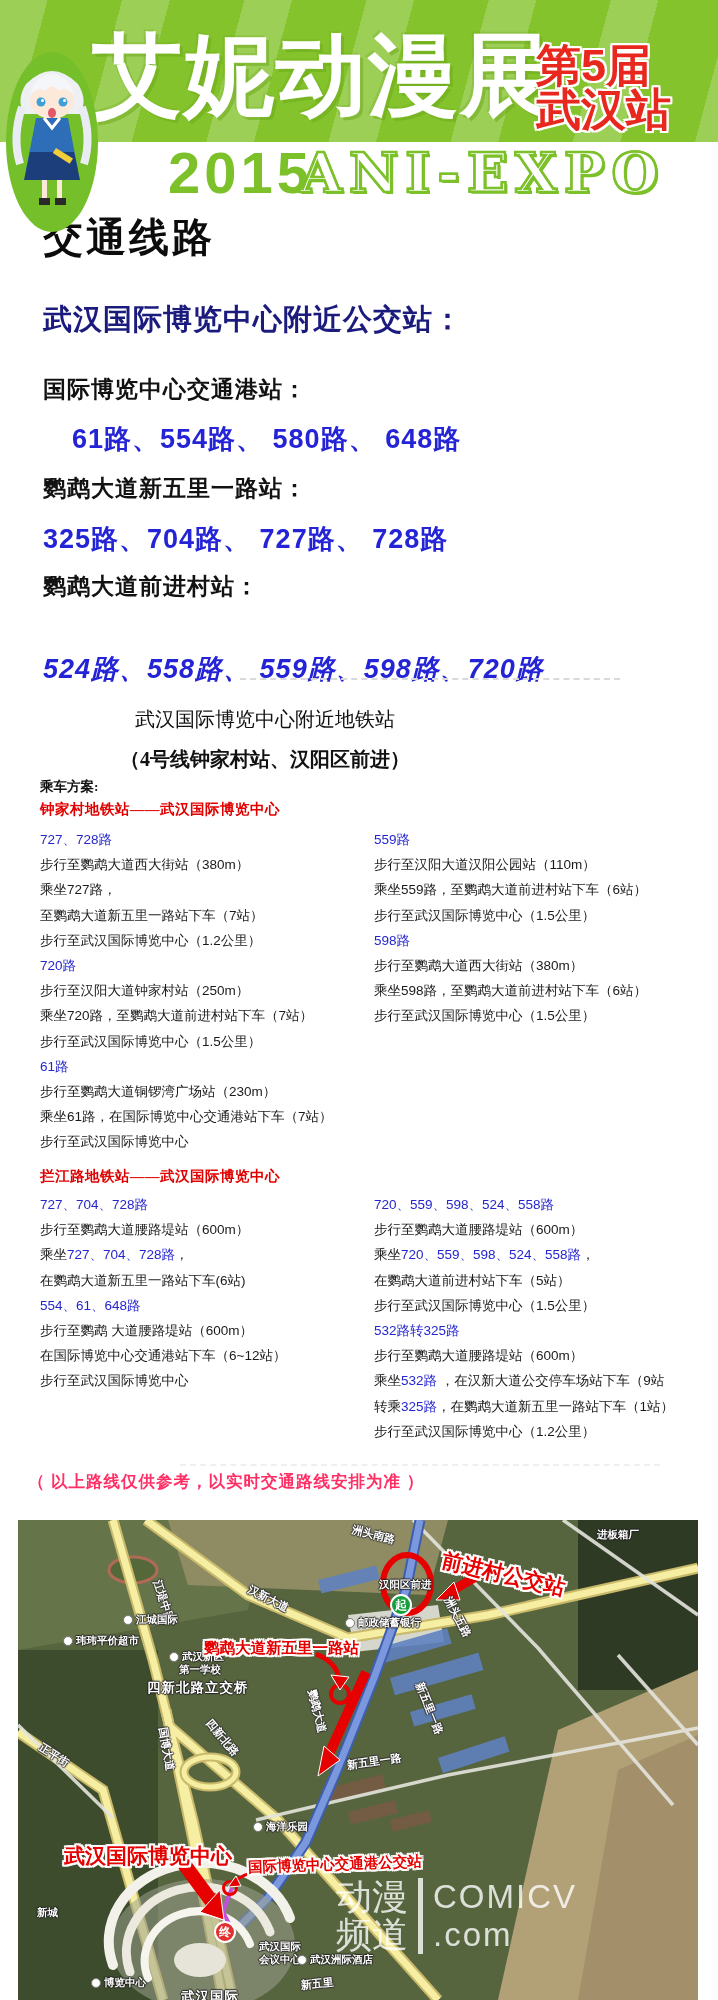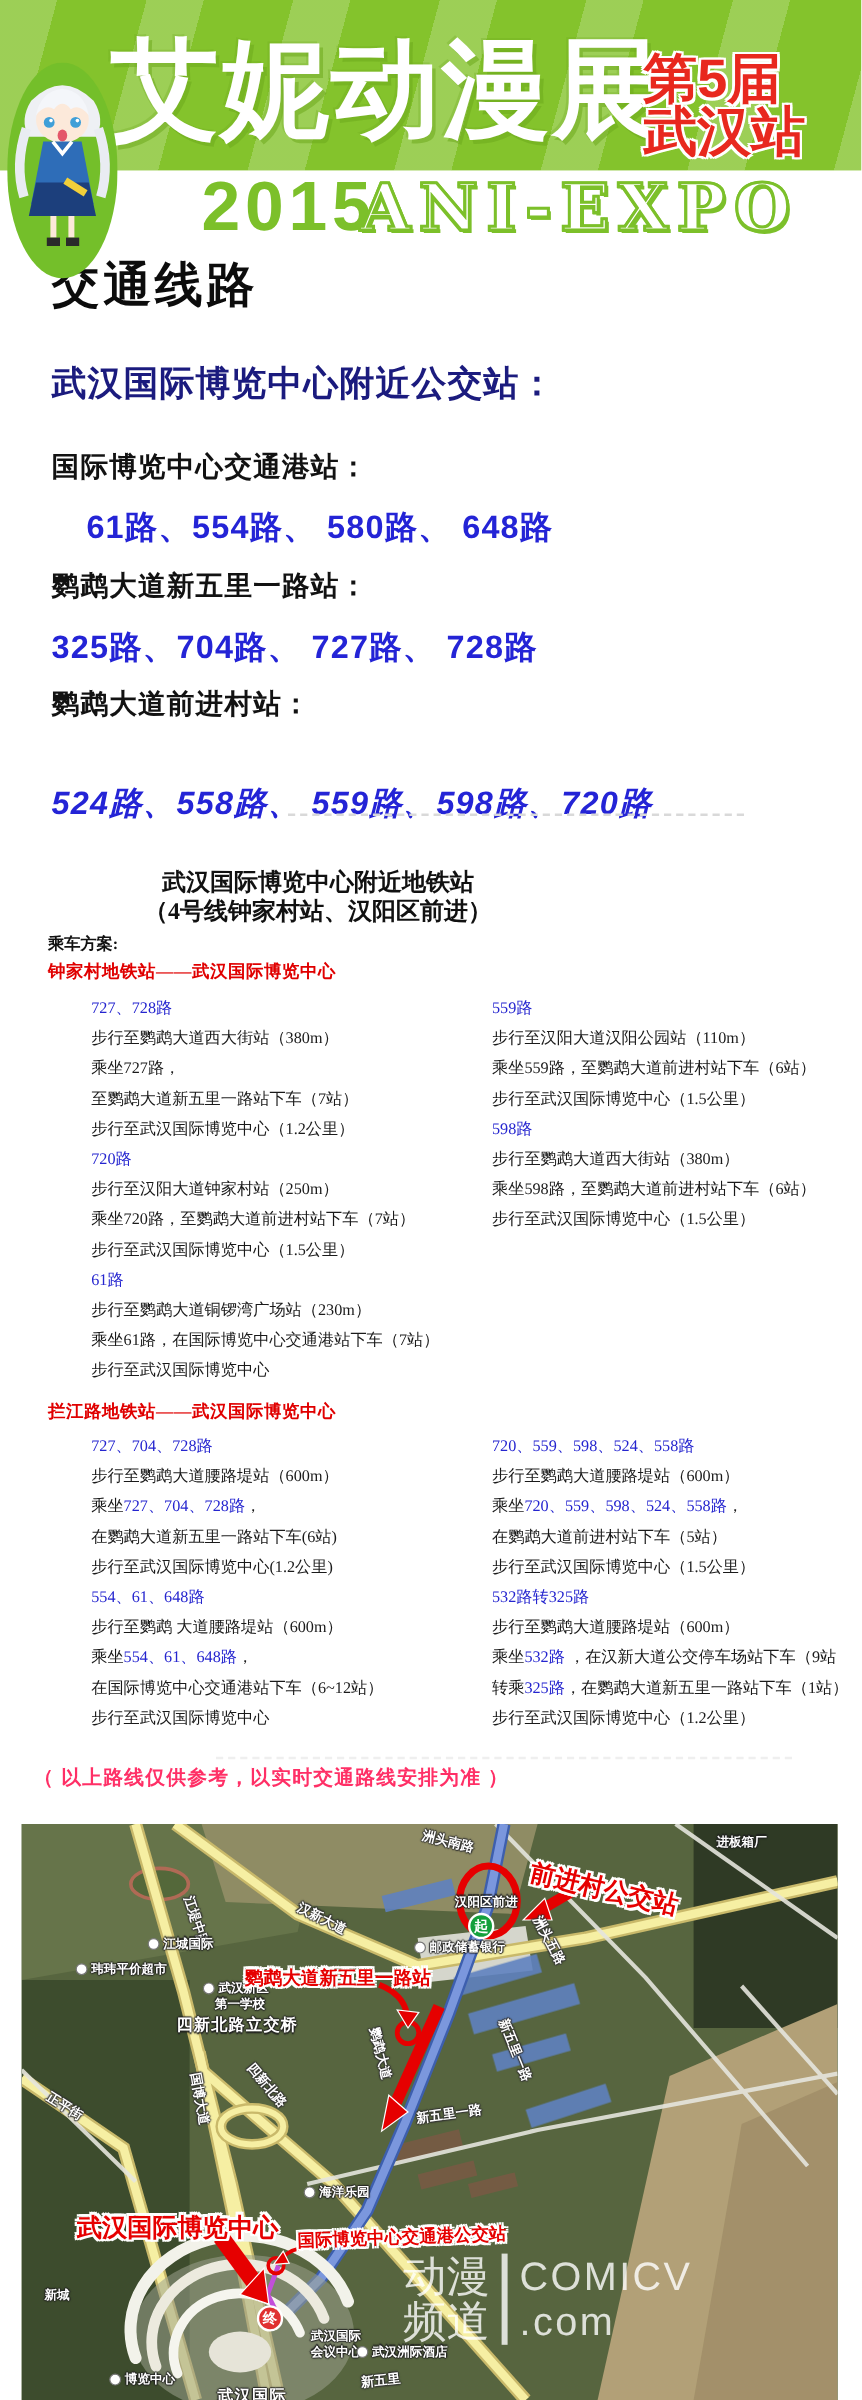--- a/index.html
+++ b/index.html
@@ -21,29 +21,29 @@
     text-shadow:2px 2px 0 #7cc02a,-1px -1px 0 #7cc02a,1px -1px 0 #7cc02a,-1px 1px 0 #7cc02a;}
   .mascot{position:absolute;left:6px;top:52px;width:92px;height:180px;z-index:5;}
   
   .page-title{position:absolute;left:43px;top:210px;font-size:40px;font-weight:bold;color:#0c0c0c;letter-spacing:3px;}
   .bus-heading{position:absolute;left:43px;top:300px;font-size:29px;font-weight:bold;color:#1b1b7e;letter-spacing:1px;}
   .station{position:absolute;left:43px;font-size:23px;font-weight:bold;color:#121212;letter-spacing:1px;}
   .routes{position:absolute;left:43px;font-size:27px;font-weight:bold;color:#2424d6;letter-spacing:1px;}
   .divider{position:absolute;left:240px;top:678px;width:380px;border-top:2px dashed #d9d9d9;}
   .divider2{position:absolute;left:180px;top:1464px;width:480px;border-top:2px dashed #efefef;}
   .metro-title{position:absolute;left:0;top:706px;width:530px;text-align:center;
-    font-family:"Liberation Serif",serif;font-size:20px;font-weight:bold;color:#111;margin-top:16px;}
+    font-family:"Liberation Serif",serif;font-size:20px;font-weight:normal;color:#111;}
   .metro-subtitle{position:absolute;left:0;top:746px;width:530px;text-align:center;
     font-family:"Liberation Serif",serif;font-size:20px;font-weight:bold;color:#111;}
   .plan-label{position:absolute;left:40px;top:778px;font-family:"Liberation Serif",serif;
     font-size:13.5px;font-weight:bold;color:#111;}
   .plan-head{position:absolute;left:40px;font-family:"Liberation Serif",serif;font-size:14.5px;
     font-weight:bold;color:#e00000;letter-spacing:.5px;}
   .col{position:absolute;width:344px;}
-  .mline{font-family:Liberation Serif, serif;font-size:13.5px;line-height:25.2px;color:#1a1a1a;white-space:nowrap;margin-left:36px;}
+  .mline{font-family:Liberation Sans, sans-serif;font-size:13.5px;line-height:25.2px;color:#1a1a1a;white-space:nowrap;}
   .seg-b{color:#2525cf;}
   .note{position:absolute;left:28px;top:1471px;font-size:16.5px;font-weight:bold;color:#ff2f66;letter-spacing:1px;}
   
   .map{position:absolute;left:18px;top:1520px;width:680px;height:480px;background:#57653f;overflow:hidden;}
   .map svg.base{position:absolute;left:0;top:0;}
   .mroad{position:absolute;font-size:11px;font-weight:bold;color:#fff;white-space:nowrap;
     transform-origin:left top;
     text-shadow:1px 0 1px #333,-1px 0 1px #333,0 1px 1px #333,0 -1px 1px #333;}
   .mpoi{position:absolute;font-size:10.5px;font-weight:bold;color:#fff;white-space:nowrap;
     display:flex;align-items:center;gap:3px;
@@ -142,24 +142,22 @@
         <div class="mline"><span>步行至鹦鹉大道西大街站（380m）</span></div>
         <div class="mline"><span>乘坐598路，至鹦鹉大道前进村站下车（6站）</span></div>
         <div class="mline"><span>步行至武汉国际博览中心（1.5公里）</span></div>
       </div>
       <div class="plan-head" style="top: 1167px;">拦江路地铁站——武汉国际博览中心</div>
       <div class="col" style="left: 40px; top: 1192px;">
         <div class="mline"><span class="seg-b">727、704、728路</span></div>
         <div class="mline"><span>步行至鹦鹉大道腰路堤站（600m）</span></div>
         <div class="mline"><span>乘坐</span><span class="seg-b">727、704、728路</span><span>，</span></div>
         <div class="mline"><span>在鹦鹉大道新五里一路站下车(6站)</span></div>
-        <div class="mline"><span>步行至武汉国际博览中心(1.2公里)</span></div>
         <div class="mline"><span class="seg-b">554、61、648路</span></div>
         <div class="mline"><span>步行至鹦鹉 大道腰路堤站（600m）</span></div>
-        <div class="mline"><span>乘坐</span><span class="seg-b">554、61、648路</span><span>，</span></div>
         <div class="mline"><span>在国际博览中心交通港站下车（6~12站）</span></div>
         <div class="mline"><span>步行至武汉国际博览中心</span></div>
       </div>
       <div class="col" style="left: 374px; top: 1192px;">
         <div class="mline"><span class="seg-b">720、559、598、524、558路</span></div>
         <div class="mline"><span>步行至鹦鹉大道腰路堤站（600m）</span></div>
         <div class="mline"><span>乘坐</span><span class="seg-b">720、559、598、524、558路</span><span>，</span></div>
         <div class="mline"><span>在鹦鹉大道前进村站下车（5站）</span></div>
         <div class="mline"><span>步行至武汉国际博览中心（1.5公里）</span></div>
         <div class="mline"><span class="seg-b">532路转325路</span></div>

